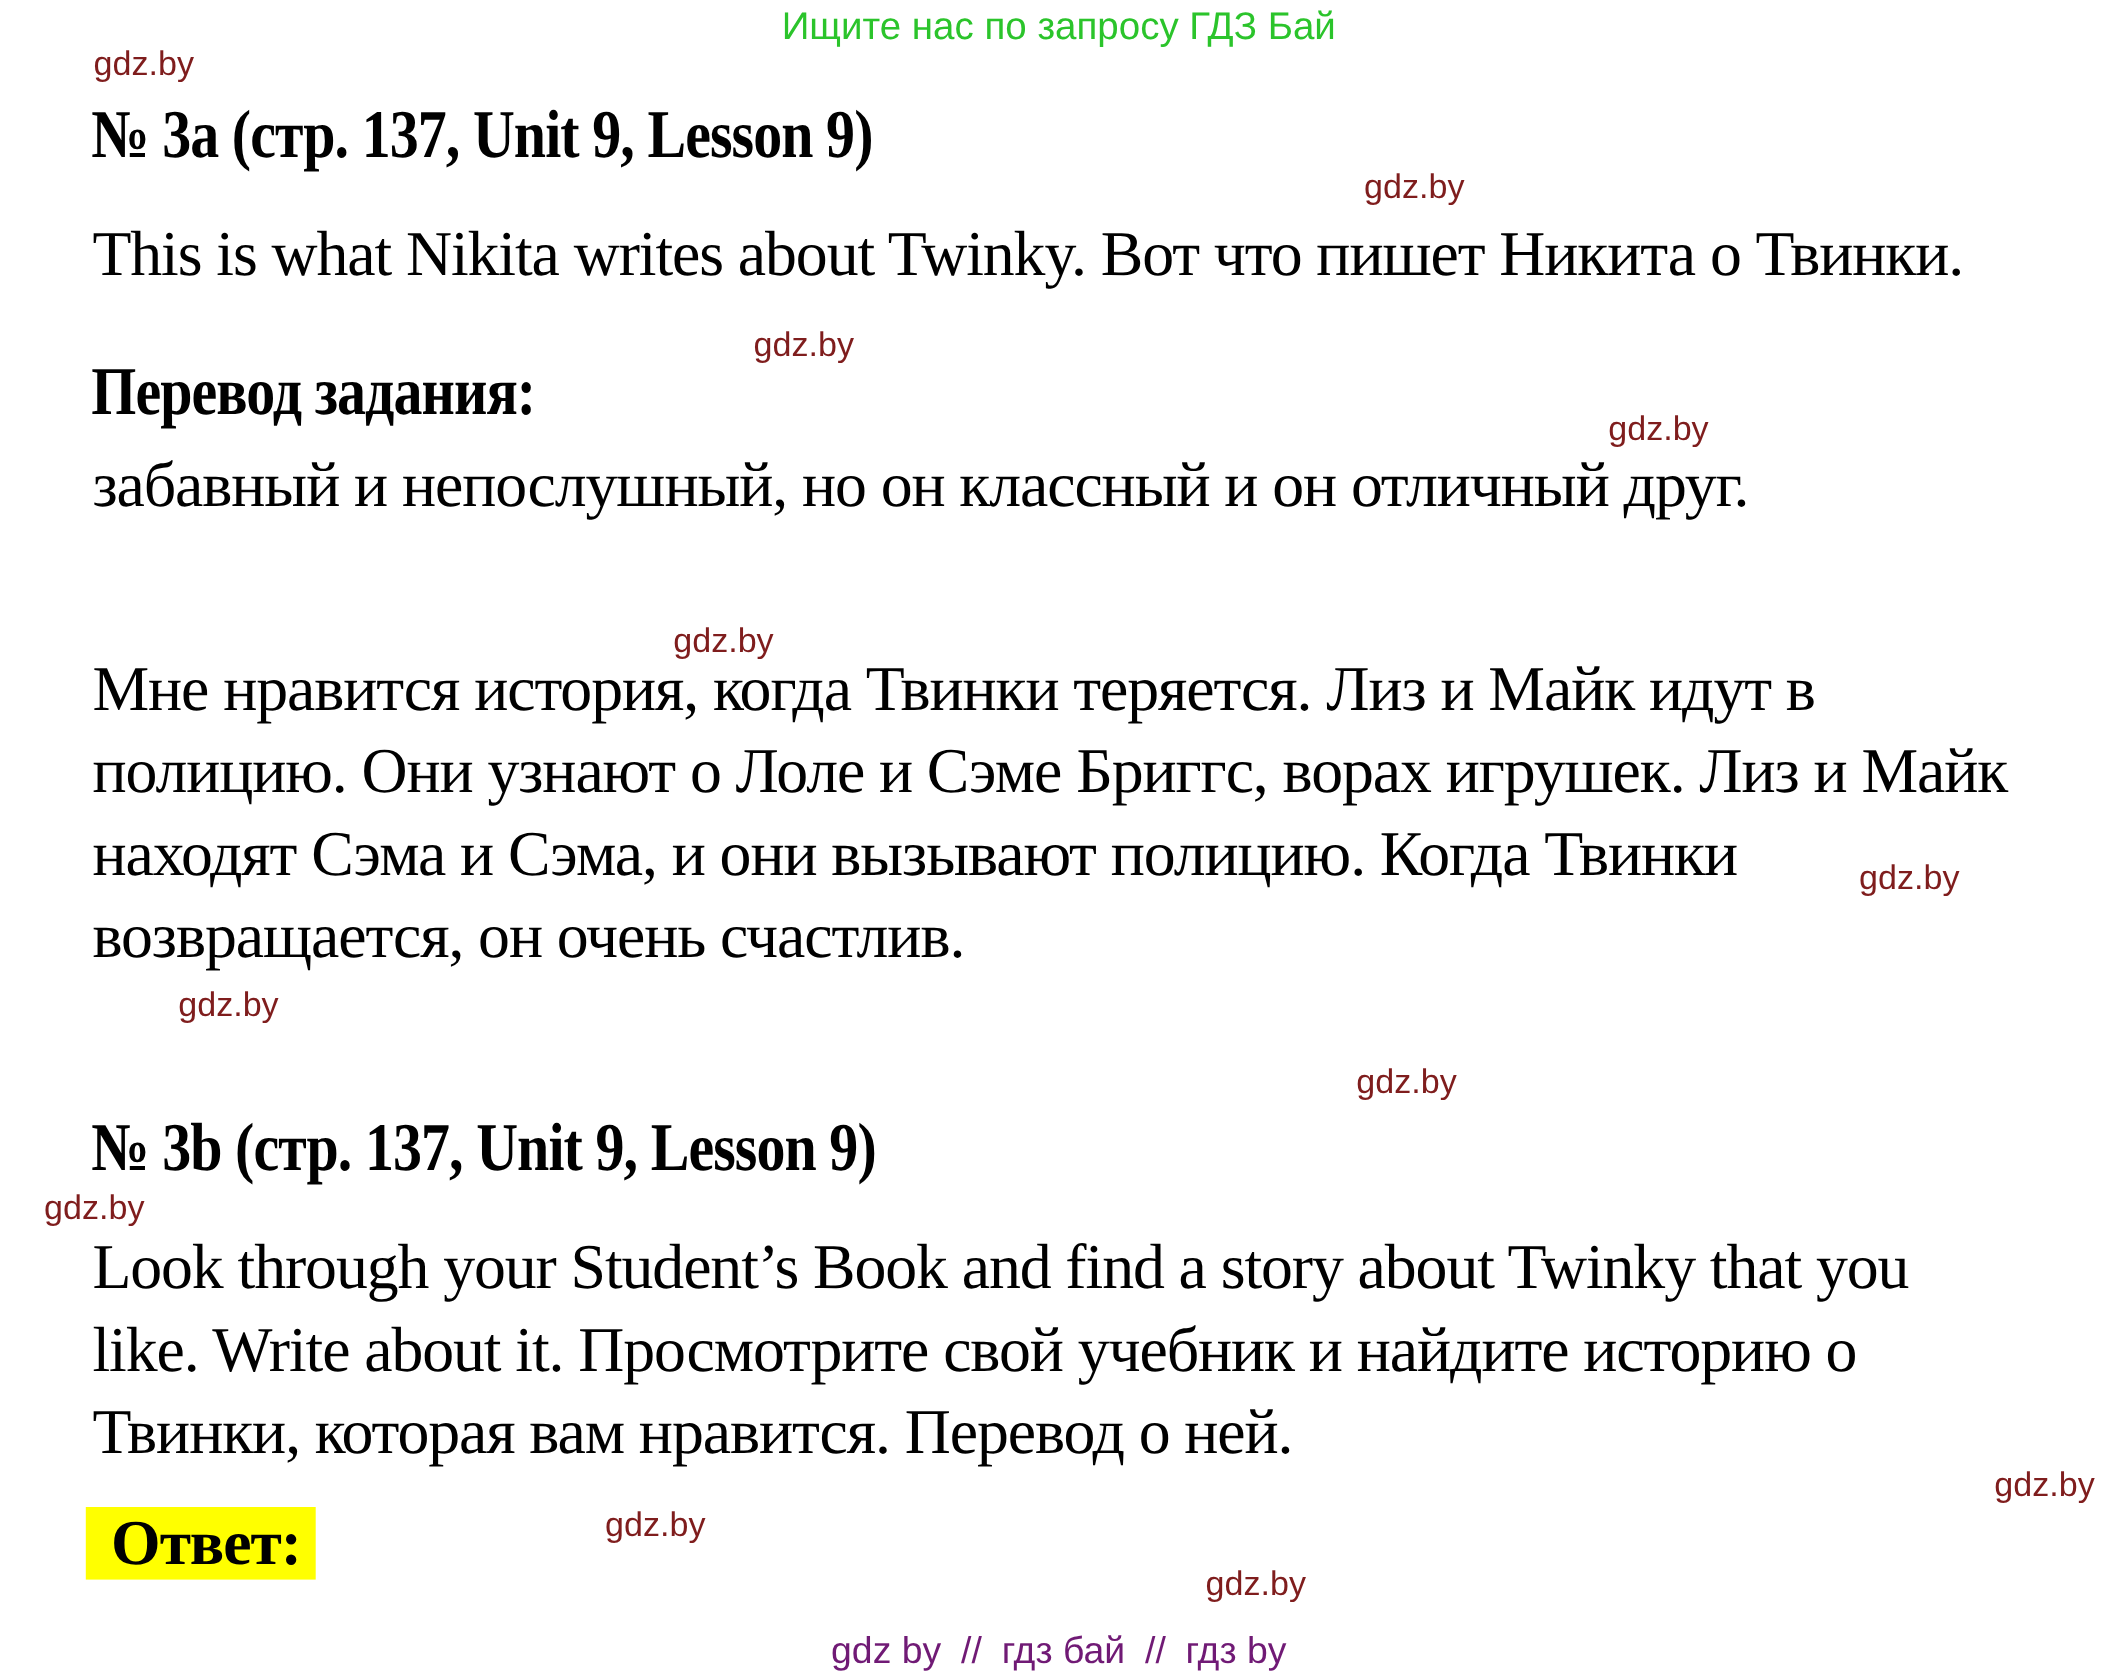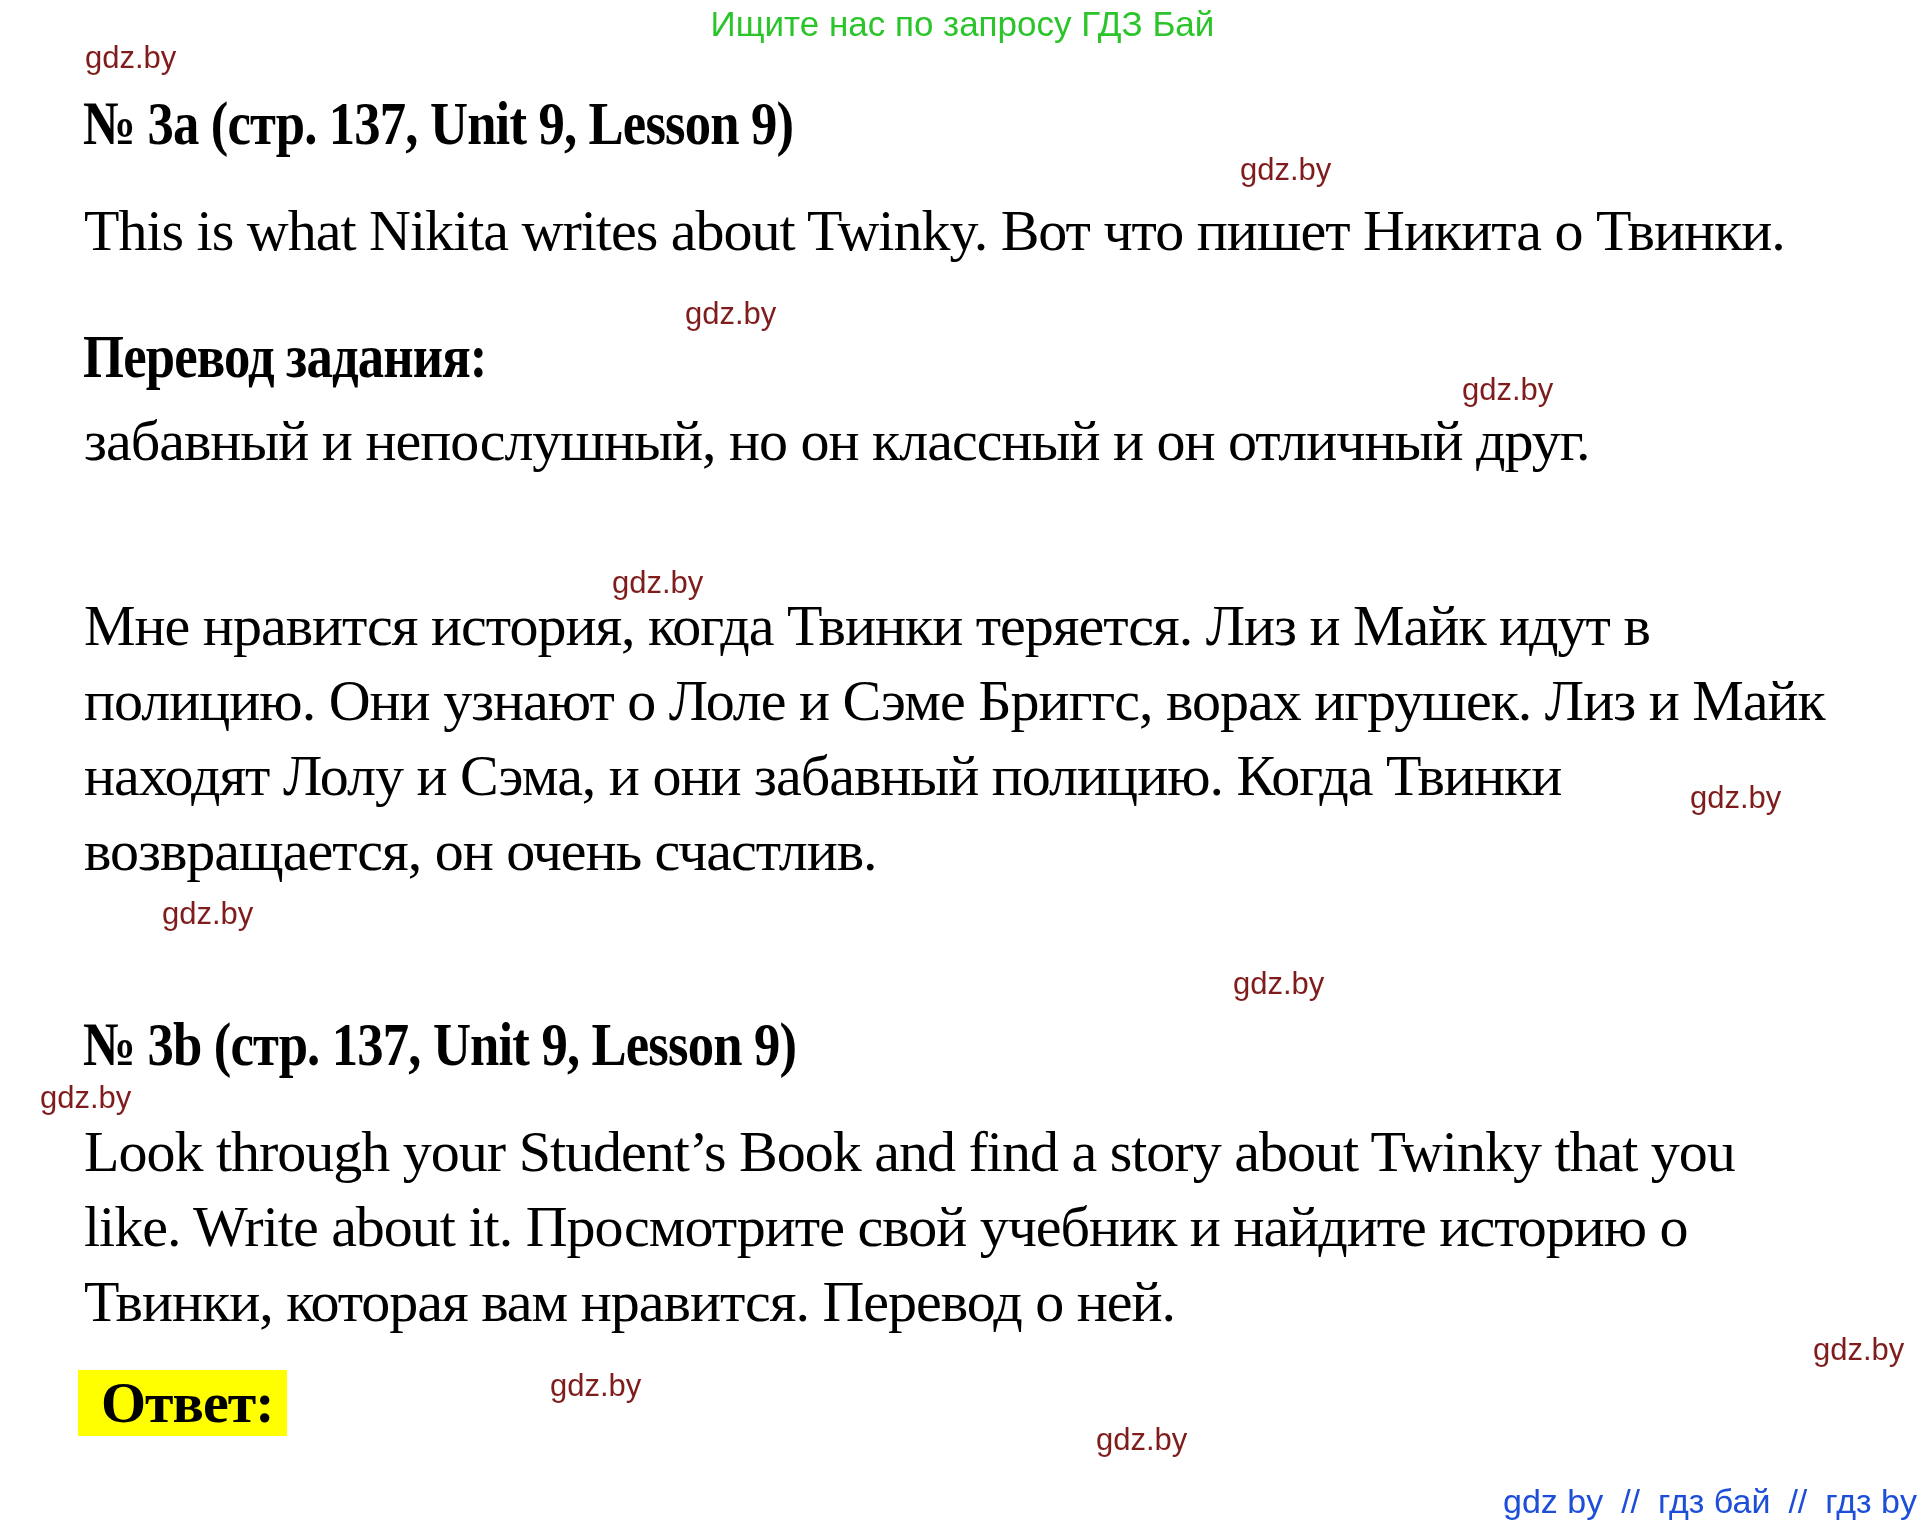--- a/index.html
+++ b/index.html
@@ -60,24 +60,24 @@
     background:#ffff00;
     font-size:58px;
     font-weight:bold;
     line-height:66px;
     padding:0 14px 0 23px;
     letter-spacing:-1px;
   }
   .footer{
     position:absolute;
     top:1482px; left:0; width:100%;
-    text-align:right;
+    text-align:center;
     font-family:"Liberation Sans", sans-serif;
     font-size:34px;
-    color:#1d4ed8;
+    color:#701a75;
     white-space:nowrap;
   }
   .flink{ margin:0 8px; cursor:pointer; }
   .fsep{ margin:0 10px; }
 </style>
 </head>
 <body>
 
 <div class="page">
 
@@ -102,21 +102,21 @@
 
   <h2 class="h" style="top:321px;">Перевод задания:</h2>
 
   <div class="para" style="top:403px;">
     <div>забавный и непослушный, но он классный и он отличный друг.</div>
   </div>
 
   <div class="para" style="top:588px;">
     <div>Мне нравится история, когда Твинки теряется. Лиз и Майк идут в</div>
     <div>полицию. Они узнают о Лоле и Сэме Бриггс, ворах игрушек. Лиз и Майк</div>
-    <div>находят Лолу и Сэма, и они забавный полицию. Когда Твинки</div>
+    <div>находят Сэма и Сэма, и они вызывают полицию. Когда Твинки</div>
     <div>возвращается, он очень счастлив.</div>
   </div>
 
   <h2 class="h" style="top:1009px;">№ 3b (стр. 137, Unit 9, Lesson 9)</h2>
 
   <div class="para" style="top:1114px;">
     <div>Look through your Student’s Book and find a story about Twinky that you</div>
     <div>like. Write about it. Просмотрите свой учебник и найдите историю о</div>
     <div>Твинки, которая вам нравится. Перевод о ней.</div>
   </div>

